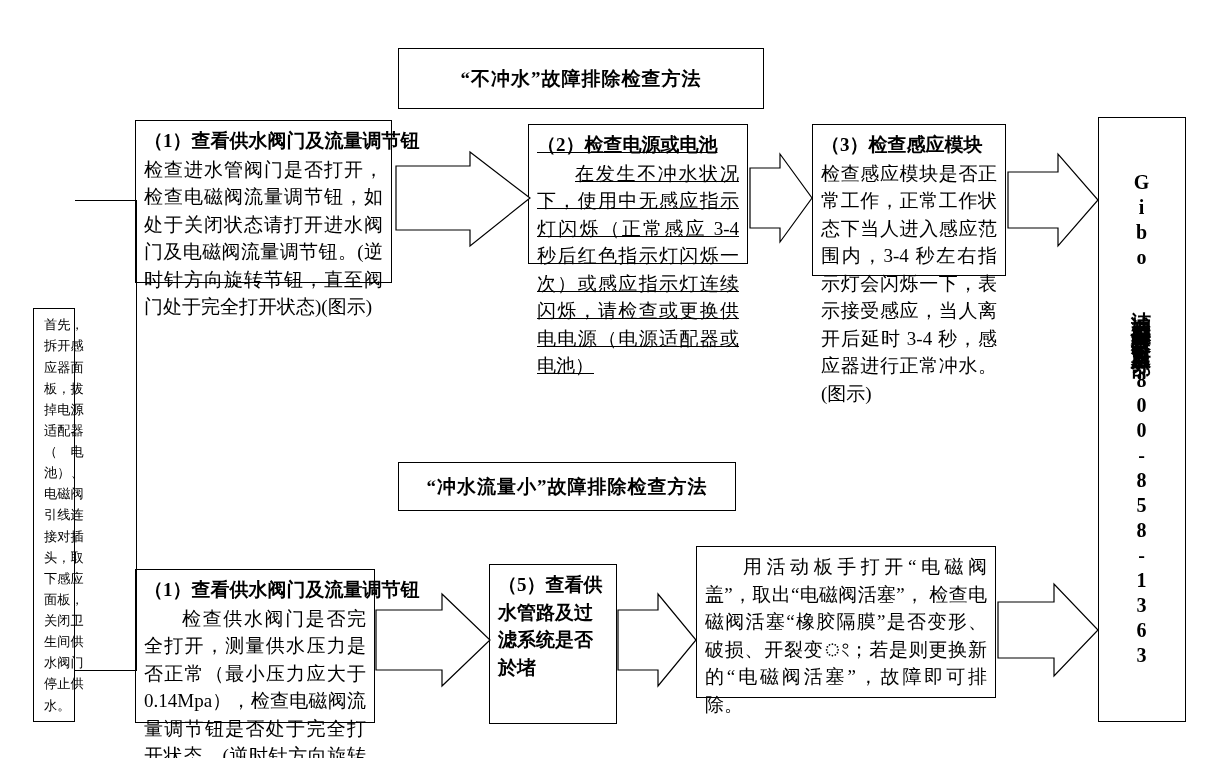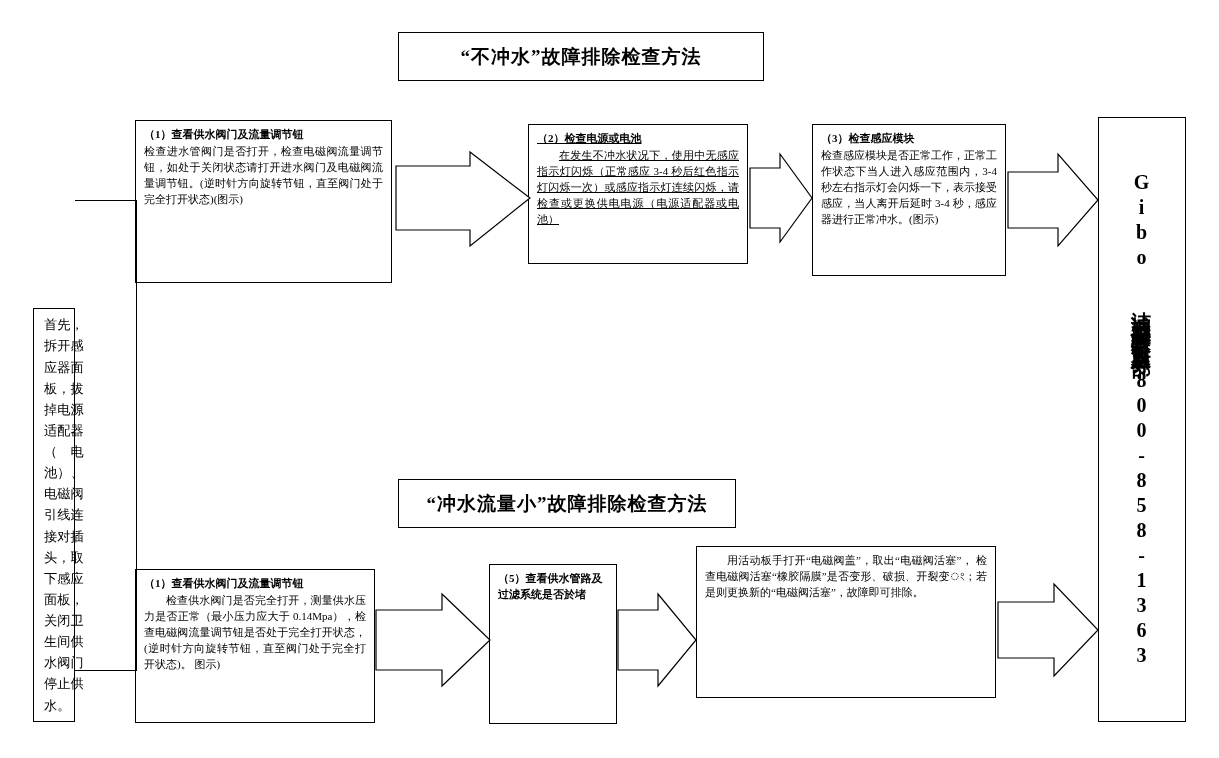--- a/index.html
+++ b/index.html
@@ -27,21 +27,21 @@
   .title-box {
     display: flex;
     align-items: center;
     justify-content: center;
     font-weight: bold;
     font-size: 19px;
     letter-spacing: 1px;
   }
   .step {
     padding: 6px 8px 6px 8px;
-    font-size: 11px;
+    font-size: 19px;
     line-height: 1.45;
   }
   .step .hd {
     font-weight: bold;
     display: block;
     margin-bottom: 1px;
     white-space: nowrap;
   }
   .step .bd {
     display: block;
@@ -86,23 +86,23 @@
   .conn {
     position: absolute;
     background: #000000;
   }
 </style>
 </head>
 <body>
 
 <div id="canvas">
 
-  <div class="box title-box" style="left:398px; top:32px; width:366px; height:49px;">“不冲水”故障排除检查方法</div>
+  <div class="box title-box" style="left:398px; top:48px; width:366px; height:61px;">“不冲水”故障排除检查方法</div>
 
-  <div class="box title-box" style="left:398px; top:479px; width:338px; height:49px;">“冲水流量小”故障排除检查方法</div>
+  <div class="box title-box" style="left:398px; top:462px; width:338px; height:49px;">“冲水流量小”故障排除检查方法</div>
 
   <div class="box left-col" style="left:33px; top:308px; width:42px; height:414px;">首先，拆开感应器面板，拔掉电源适配器（电池）、电磁阀引线连接对插头，取下感应面板，关闭卫生间供水阀门停止供水。</div>
 
   <div class="box vertical" style="left:1098px; top:117px; width:88px; height:605px;">
     <span class="lat">Gibo 洁博利感应设备有限公司售后服务部   800-858-1363</span>
   </div>
 
   <div class="box step" style="left:135px; top:120px; width:257px; height:163px;">
     <span class="hd">（1）查看供水阀门及流量调节钮</span>
     <span class="bd">检查进水管阀门是否打开，检查电磁阀流量调节钮，如处于关闭状态请打开进水阀门及电磁阀流量调节钮。(逆时针方向旋转节钮，直至阀门处于完全打开状态)(图示)</span>

